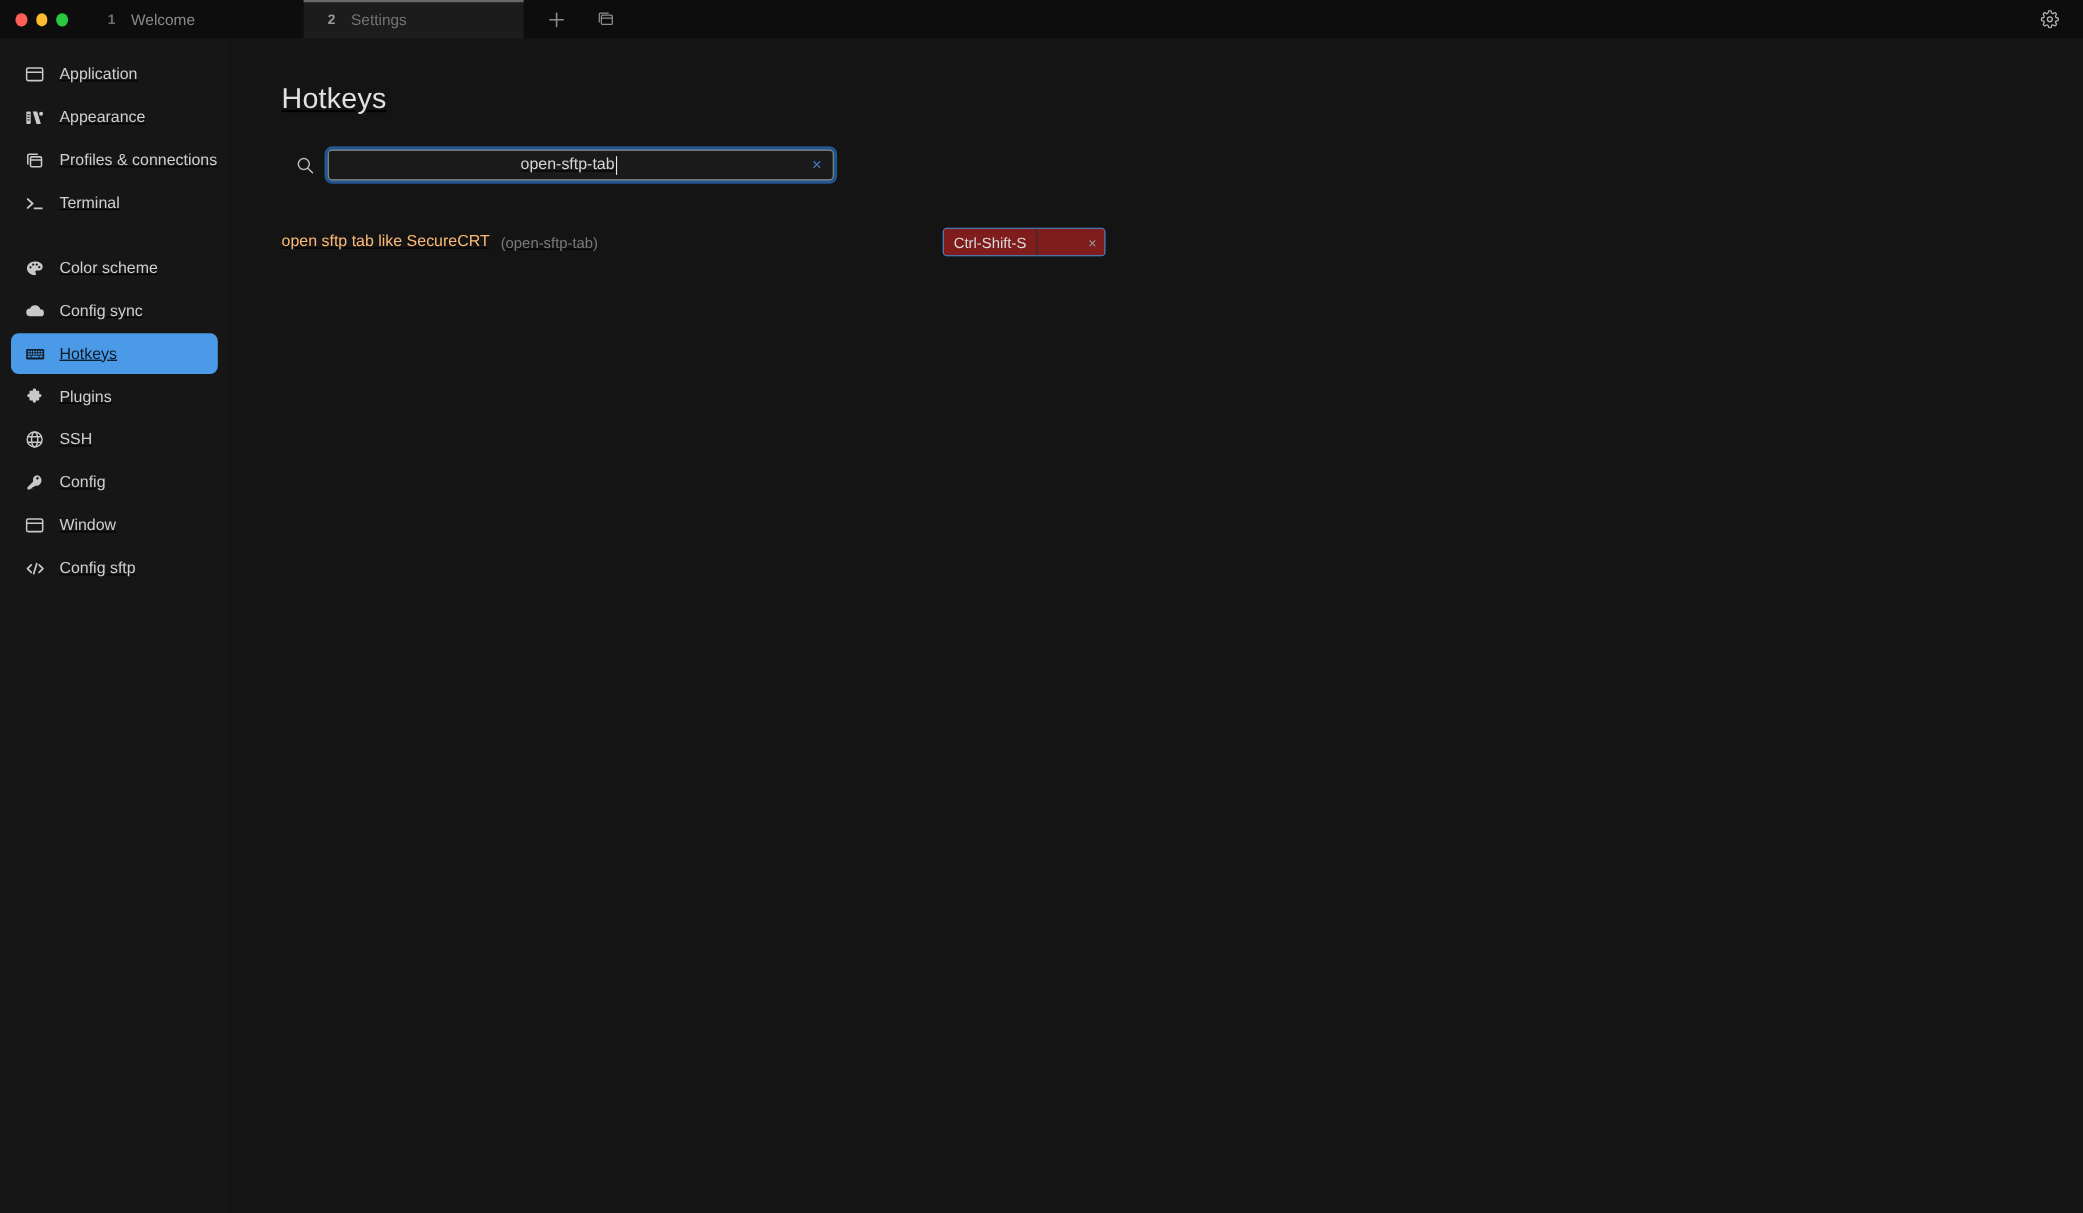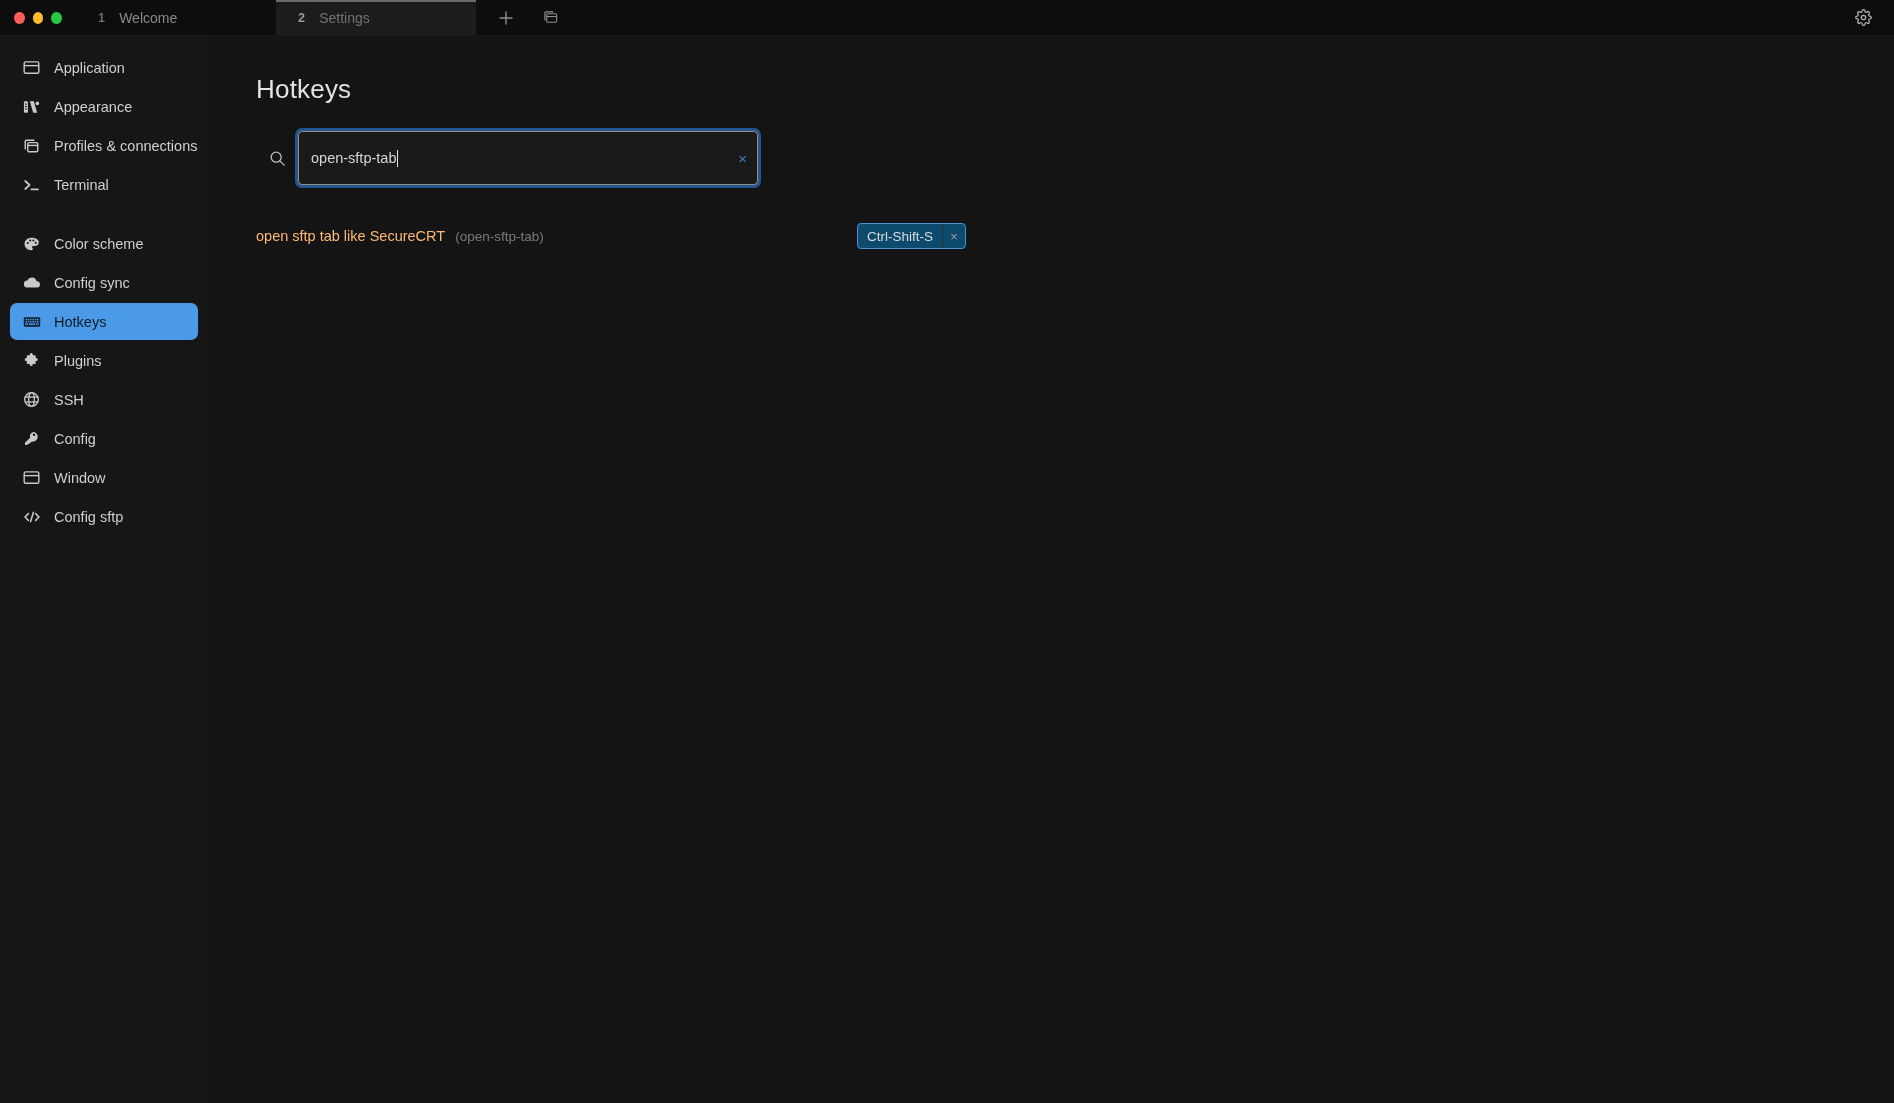--- a/index.html
+++ b/index.html
@@ -111,20 +111,21 @@
     color: #b4b4b4;
     cursor: default;
   }
 
   
   .body-wrap {
     flex: 1;
     display: flex;
     min-height: 0;
     background: #141414;
+    text-decoration: underline;
   }
 
   
   .sidebar {
     width: 208px;
     min-width: 208px;
     background: #161616;
     padding-top: 12px;
     display: flex;
     flex-direction: column;
@@ -192,28 +193,29 @@
     width: 42px;
     height: 38px;
     display: flex;
     align-items: center;
     justify-content: center;
     color: #bdbdbd;
   }
   .search-field {
     position: relative;
     width: 460px;
-    height: 54px;
+    height: 28px;
     background: #1a1a1a;
     border: 1px solid #8d8d8d;
     border-radius: 4px;
     box-shadow: 0 0 0 3px rgba(38, 97, 165, 0.85);
     display: flex;
     align-items: center;
     padding: 0 34px 0 12px;
+    justify-content: center;
   }
   .search-text {
     font-size: 14.5px;
     color: #d6d6d6;
     white-space: nowrap;
   }
   .caret {
     display: inline-block;
     width: 1px;
     height: 17px;
@@ -264,22 +266,23 @@
     display: flex;
     align-items: center;
     width: 100%;
   }
   .chip {
     display: inline-flex;
     align-items: stretch;
     height: 26px;
     border: 1px solid #4a8fd4;
     border-radius: 4px;
-    background: #0c4a6e;
+    background: #7f1d1d;
     overflow: hidden;
+    gap: 39px;
   }
   .chip-label {
     display: flex;
     align-items: center;
     padding: 0 9px;
     font-size: 13.5px;
     color: #dcdcdc;
     white-space: nowrap;
     border-right: 1px solid #303030;
   }

